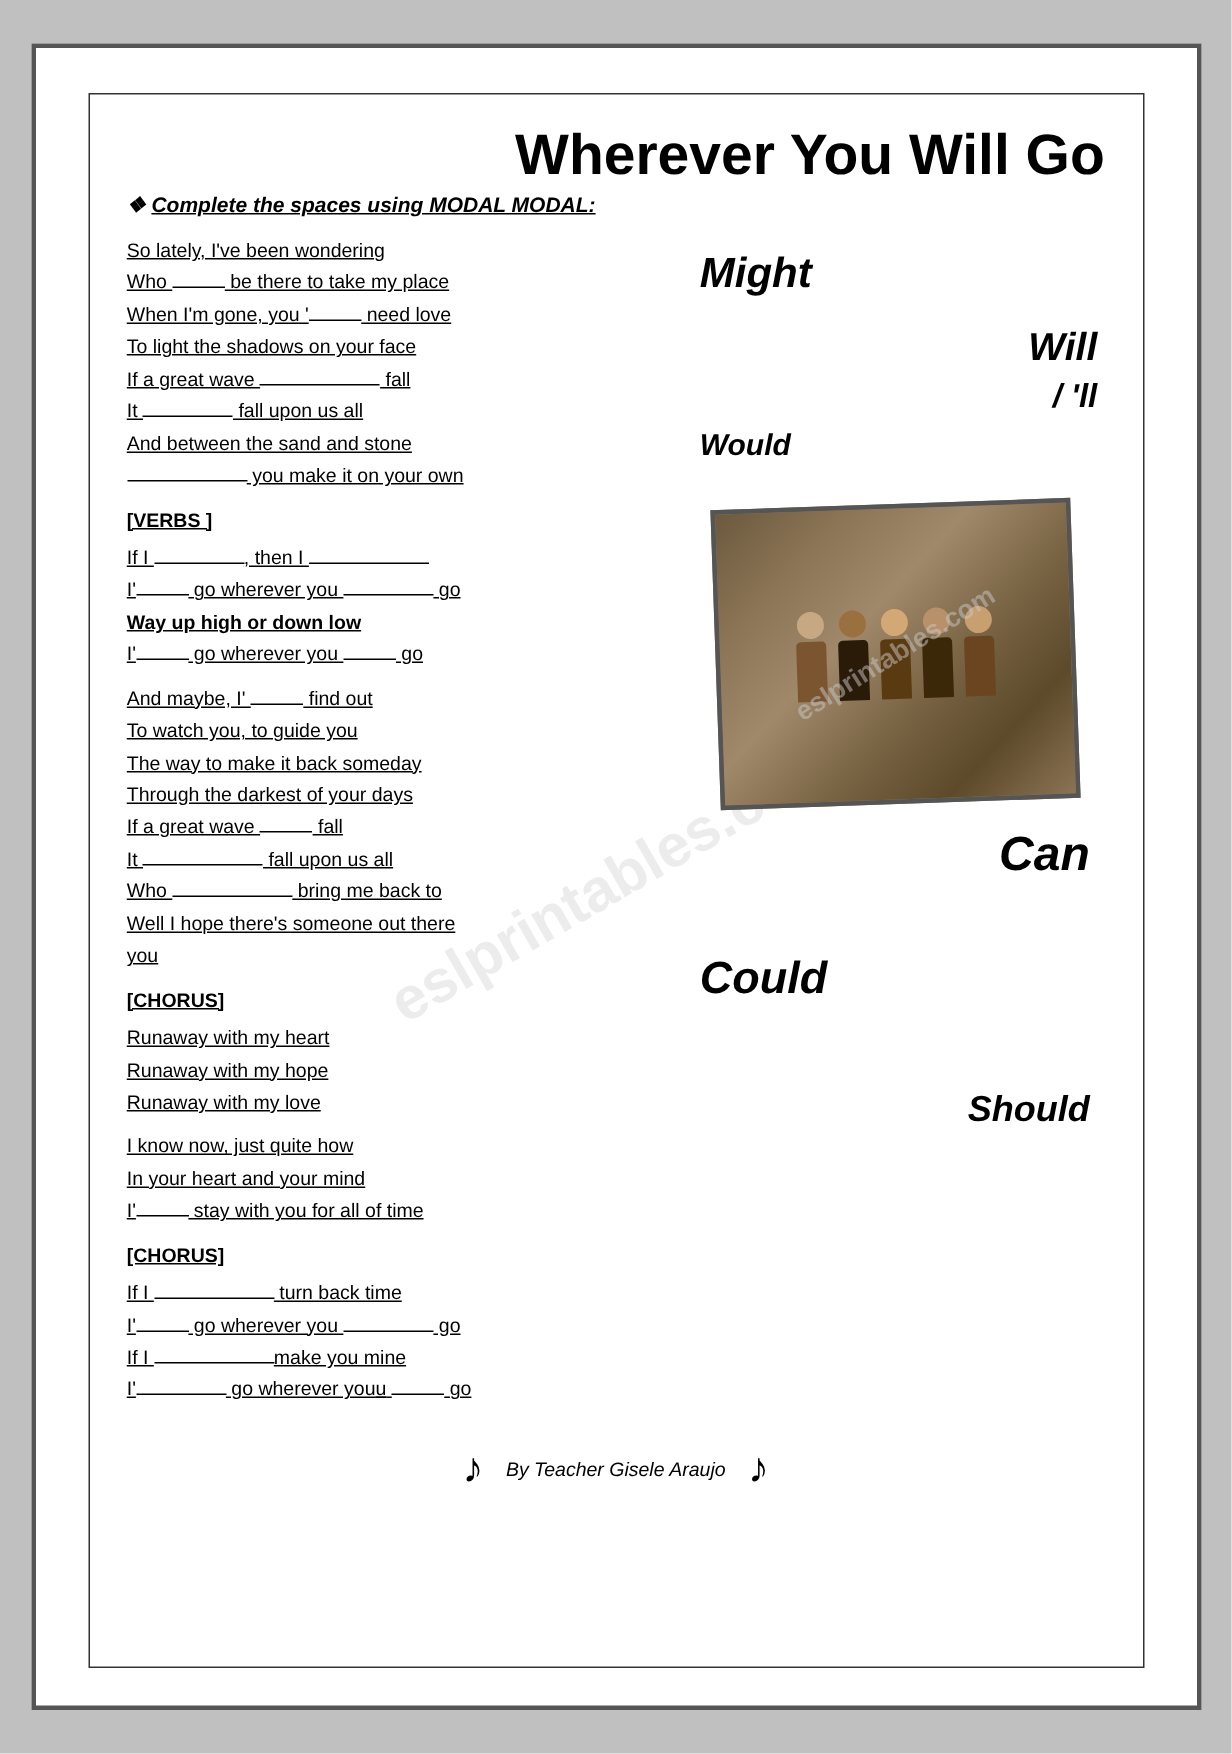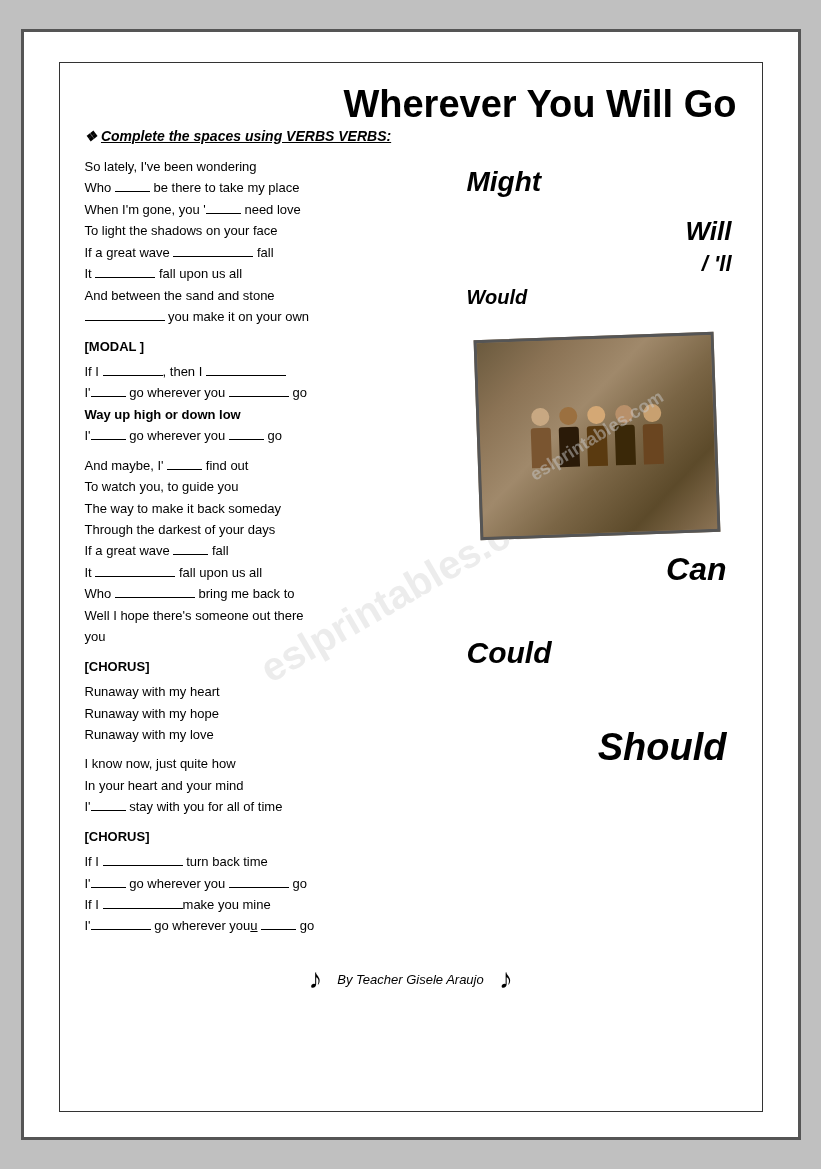--- a/index.html
+++ b/index.html
@@ -60,20 +60,21 @@
       content: "❖ ";
     }
 
     .instruction span {
       text-decoration: underline;
     }
 
     .content-area {
       display: flex;
       gap: 10px;
+      text-decoration: underline;
     }
 
     .lyrics-column {
       flex: 1;
       font-size: 13px;
       line-height: 1.65;
       color: #000;
     }
 
     .right-column {
@@ -199,21 +200,21 @@
       top: 480px;
       left: 10px;
       font-size: 30px;
       text-align: center;
     }
 
     .modal-should {
       position: absolute;
       top: 570px;
       right: 10px;
-      font-size: 38px;
+      font-size: 24px;
     }
 
     .blank {
       display: inline-block;
       border-bottom: 1px solid #000;
       min-width: 55px;
       height: 12px;
     }
 
     .blank-short { min-width: 35px; }
@@ -290,38 +291,38 @@
 </head>
 <body>
 
 <div class="page">
   <div class="page-inner">
     <div class="page-watermark">eslprintables.com</div>
 
     <div class="title">Wherever You Will Go</div>
 
     <div class="instruction">
-      <span>Complete the spaces using VERBS VERBS:</span>
+      <span>Complete the spaces using MODAL MODAL:</span>
     </div>
 
     <div class="content-area">
 
       <div class="lyrics-column">
 
         <span class="lyric-line">So lately, I've been wondering</span>
         <span class="lyric-line">Who <span class="blank blank-short"></span> be there to take my place</span>
         <span class="lyric-line">When I'm gone, you '<span class="blank blank-short"></span> need love</span>
         <span class="lyric-line">To light the shadows on your face</span>
         <span class="lyric-line">If a great wave <span class="blank blank-long"></span> fall</span>
         <span class="lyric-line">It <span class="blank blank-medium"></span> fall upon us all</span>
         <span class="lyric-line">And between the sand and stone</span>
         <span class="lyric-line"><span class="blank blank-long"></span> you make it on your own</span>
 
         <div class="section-gap"></div>
-        <div class="chorus-label"><strong>[MODAL ]</strong></div>
+        <div class="chorus-label"><strong>[VERBS ]</strong></div>
 
         <span class="lyric-line">If I <span class="blank blank-medium"></span>, then I <span class="blank blank-long"></span></span>
         <span class="lyric-line">I'<span class="blank blank-short"></span> go wherever you <span class="blank blank-medium"></span> go</span>
         <span class="lyric-line lyric-bold">Way up high or down low</span>
         <span class="lyric-line">I'<span class="blank blank-short"></span> go wherever you <span class="blank blank-short"></span> go</span>
 
         <div class="section-gap"></div>
 
         <span class="lyric-line">And maybe, I' <span class="blank blank-short"></span> find out</span>
         <span class="lyric-line">To watch you, to guide you</span>

